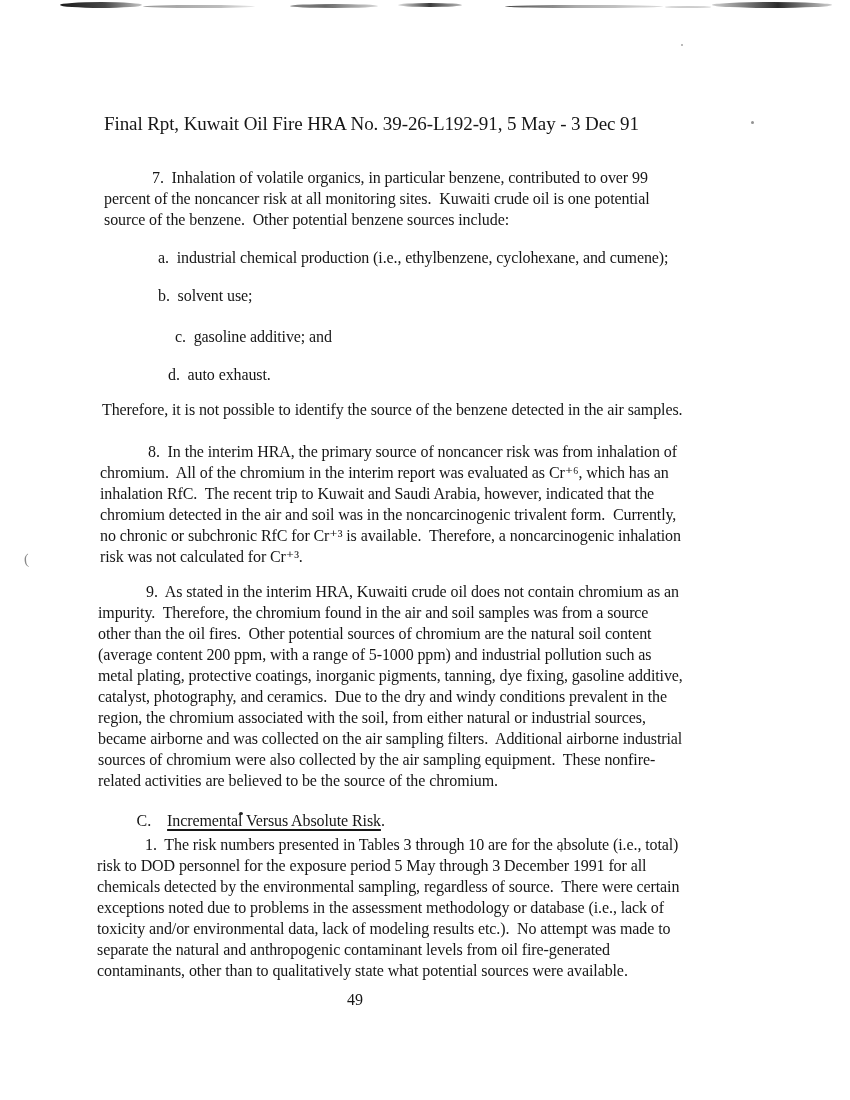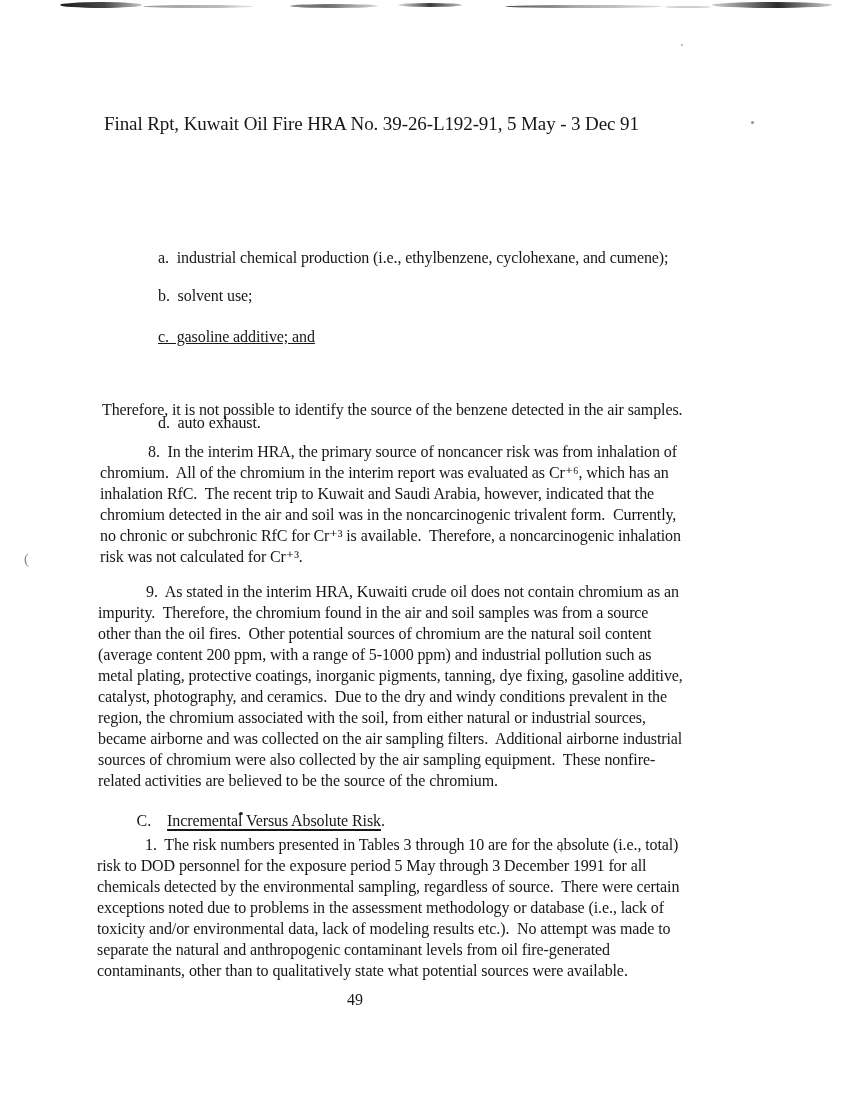--- a/index.html
+++ b/index.html
@@ -17,22 +17,22 @@
     font-size:16px;
     line-height:21px;
     letter-spacing:-0.1px;
     white-space:pre;
   }
   .indent{text-indent:48px;}
   .header-line{left:104px;top:113px;font-size:19px;}
   .para7{left:104px;top:167px;}
   .list-a{left:158px;top:247px;text-align:center;}
   .list-b{left:158px;top:285px;}
-  .list-c{left:158px;top:326px;text-decoration:underline;}
-  .list-d{left:158px;top:364px;margin-top:48px;}
+  .list-c{left:175px;top:326px;}
+  .list-d{left:168px;top:364px;}
   .therefore{left:102px;top:399px;}
   .para8{left:100px;top:441px;}
   .para9{left:98px;top:581px;}
   .headingC{left:121px;top:789px;}
   .headingC .ul{
     text-decoration:underline;
     text-decoration-thickness:1.5px;
     text-underline-offset:3px;
     margin-left:8px;
   }
@@ -75,20 +75,23 @@
 
   <div class="speck speck1"></div>
   <div class="speck speck2"></div>
   <div class="speck speck3"></div>
   <div class="speck speck4"></div>
 
   <div class="margin-mark">(</div>
 
   <div class="txt header-line">Final Rpt, Kuwait Oil Fire HRA No. 39-26-L192-91, 5 May - 3 Dec 91</div>
 
+  <div class="txt indent para7">7.  Inhalation of volatile organics, in particular benzene, contributed to over 99
+percent of the noncancer risk at all monitoring sites.  Kuwaiti crude oil is one potential
+source of the benzene.  Other potential benzene sources include:</div>
 
   <div class="txt list-a">a.  industrial chemical production (i.e., ethylbenzene, cyclohexane, and cumene);</div>
   <div class="txt list-b">b.  solvent use;</div>
   <div class="txt list-c">c.  gasoline additive; and</div>
   <div class="txt list-d">d.  auto exhaust.</div>
 
   <div class="txt therefore">Therefore, it is not possible to identify the source of the benzene detected in the air samples.</div>
 
   <div class="txt indent para8">8.  In the interim HRA, the primary source of noncancer risk was from inhalation of
 chromium.  All of the chromium in the interim report was evaluated as Cr⁺⁶, which has an

